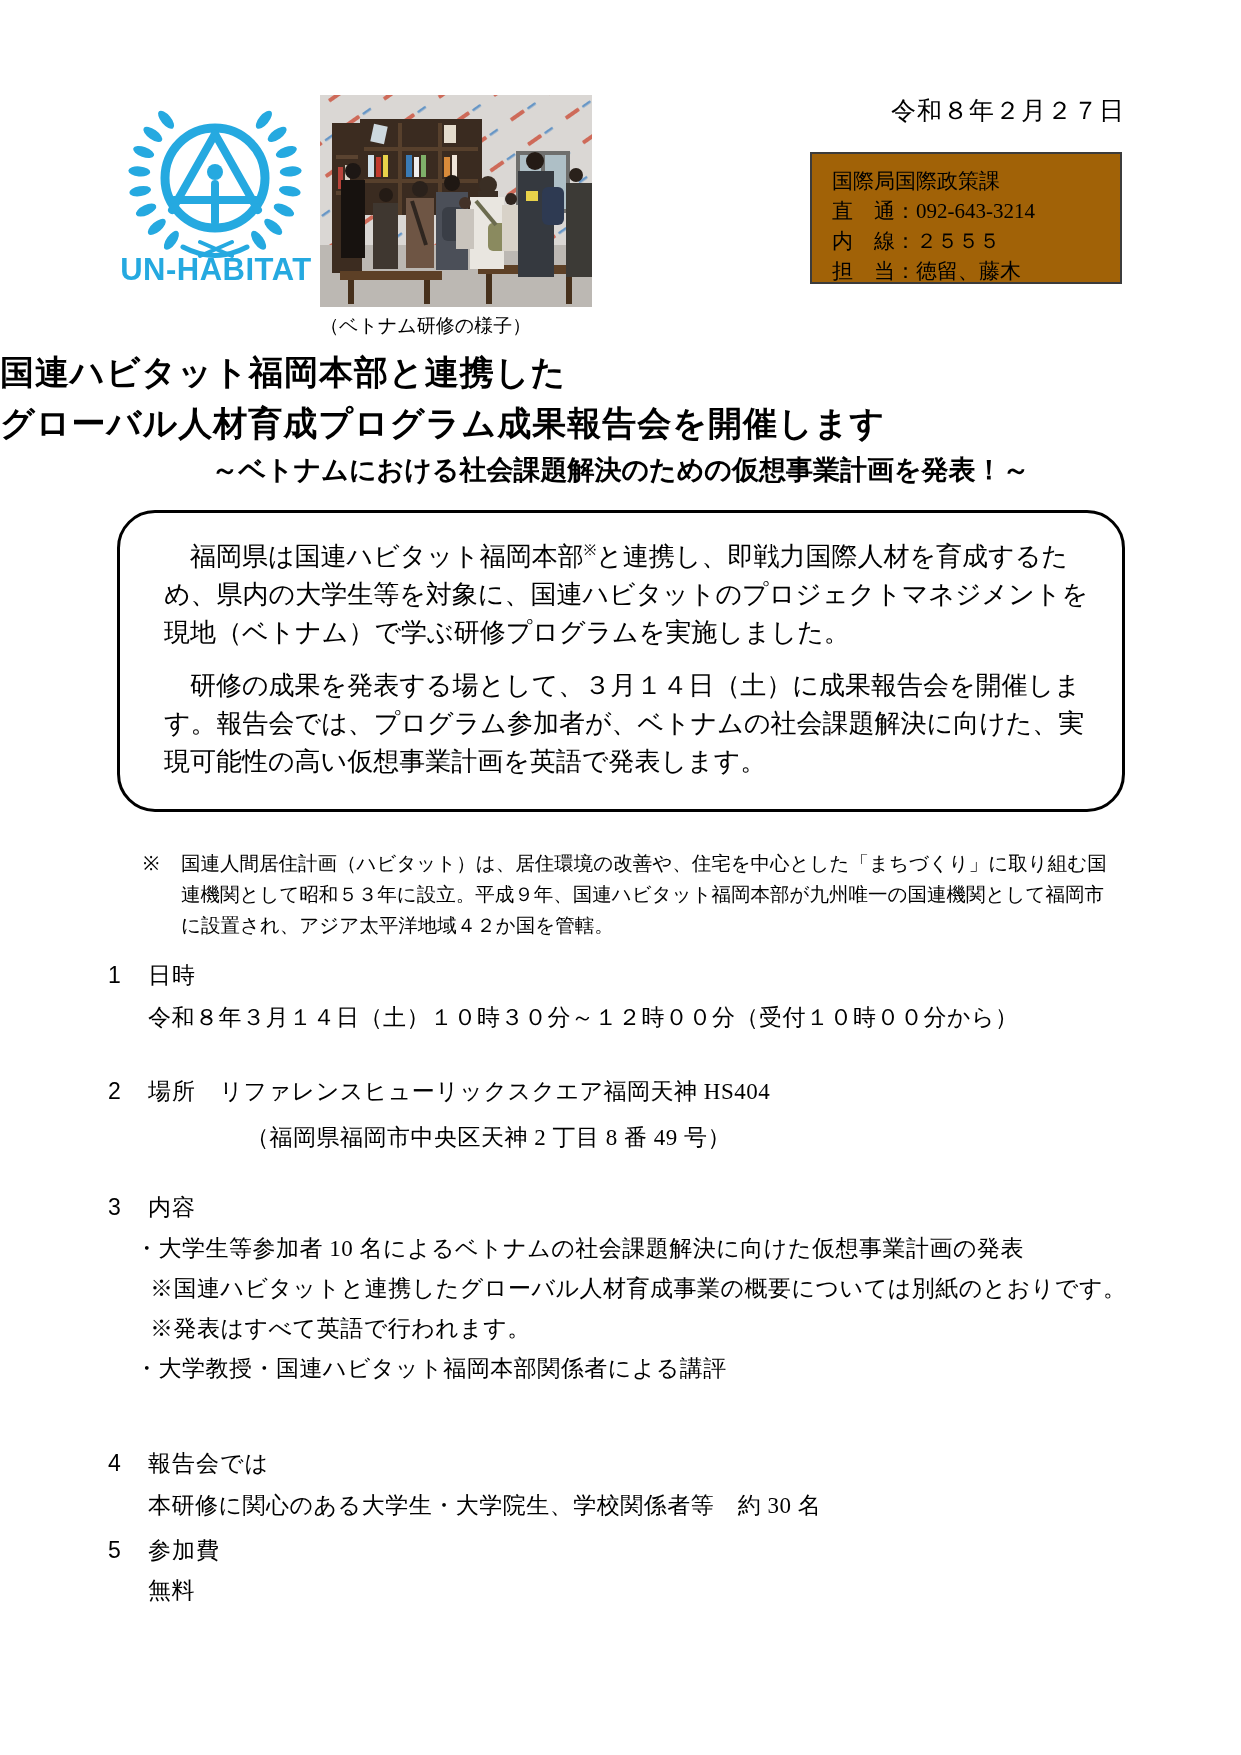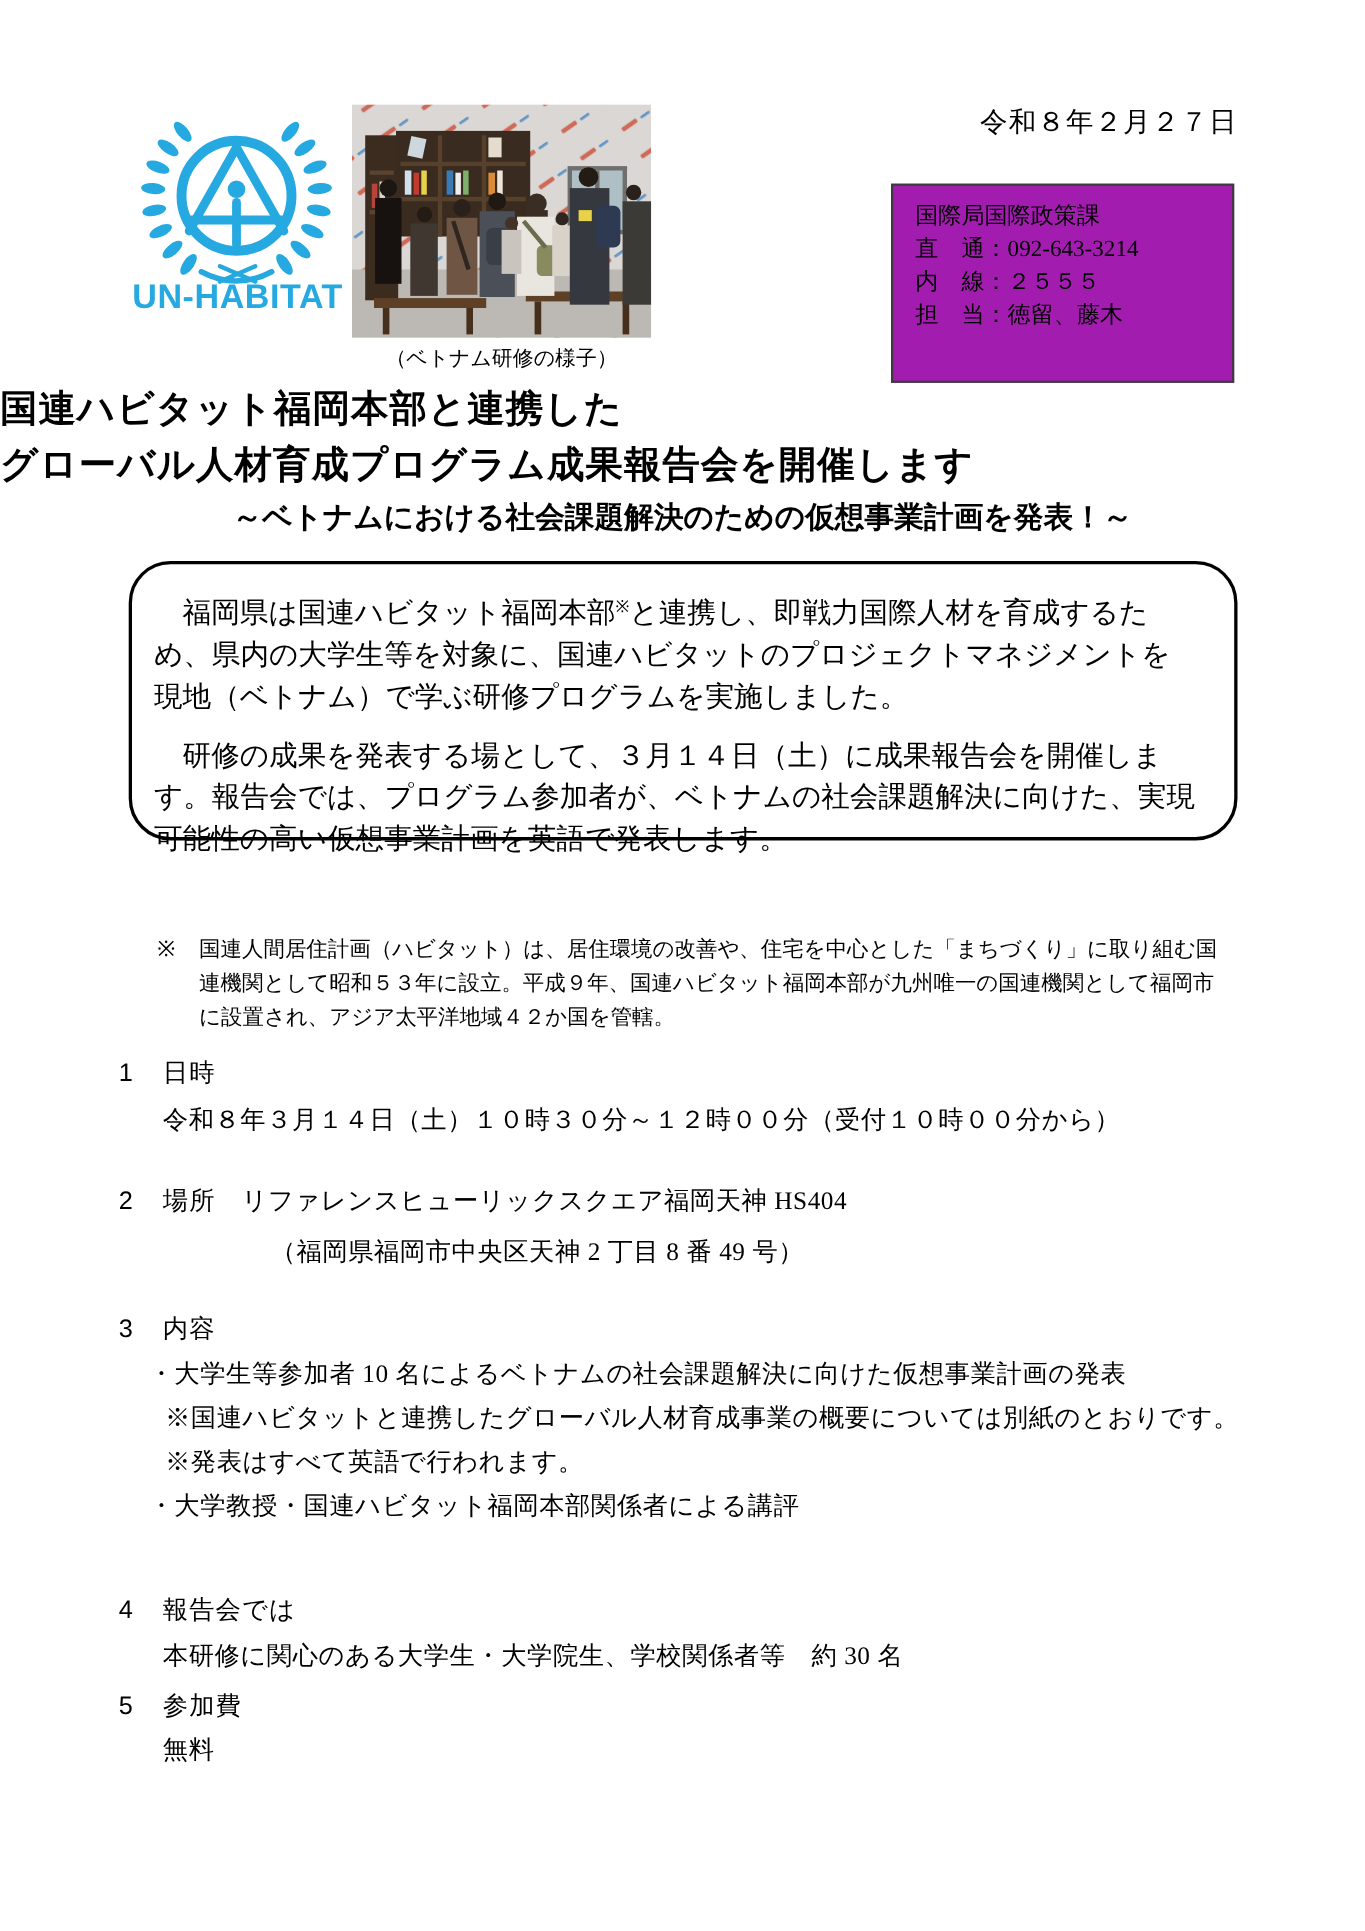--- a/index.html
+++ b/index.html
@@ -7,48 +7,48 @@
   body {
     width:1241px; height:1755px; position:relative;
     font-family:"Liberation Serif", serif; color:#000;
     overflow:hidden;
   }
   .abs { position:absolute; }
 
   
   .date { top:94px; right:116px; font-size:25px; letter-spacing:1px;
           font-family:Liberation Sans, sans-serif; }
-  .contact-box { top:152px; left:810px; width:312px; height:181px;
-          border:2px solid #3c3c3c; background:#a21caf; padding:12px 0 0 20px;
-          font-size:21px; line-height:30px;margin-top:15px; }
+  .contact-box { top:152px; left:810px; width:312px; height:132px;
+          border:2px solid #3c3c3c; background:#a16207; padding:12px 0 0 20px;
+          font-size:21px; line-height:30px; }
   .contact-box .cline { white-space:pre; }
 
   
   .logo { top:98px; left:120px; width:192px; height:190px; }
   .logo svg { display:block; }
 
   
   .photo { top:95px; left:320px; width:272px; height:212px; }
   .photo svg { display:block; }
-  .caption { top:313px; left:320px; width:272px; text-align:center;
+  .caption { top:313px; left:320px; width:272px; 
           font-size:19px; }
 
   
   .title { top:347px; left:0; width:1241px; text-align:left;
           font-family:"Liberation Sans", sans-serif; font-weight:bold;
           font-size:34px; line-height:51px; letter-spacing:1px; }
   .subtitle { top:452px; left:0; width:1241px; text-align:center;
           font-family:"Liberation Sans", sans-serif; font-weight:bold;
           font-size:27px; }
 
   
-  .summary-box { top:510px; left:117px; width:1008px; height:254px;
+  .summary-box { top:510px; left:117px; width:1008px; height:302px;
           border:3px solid #000; border-radius:38px;
-          padding:20px 34px 0 20px;
-          font-family:Liberation Sans, sans-serif;
+          padding:20px 34px 0 44px;
+          font-family:Liberation Mono, monospace;
           font-size:26px; line-height:38px; }
   .summary-box p { text-indent:1em; margin:0 0 15px 0; }
   .summary-box sup { font-size:15px; vertical-align:super; }
 
   
   .footnote { top:848px; left:143px; width:975px; display:flex;
           font-size:19.5px; line-height:31px; }
   .footnote .mark { width:38px; flex:none; }
   .footnote .ftext { flex:1; }
 

